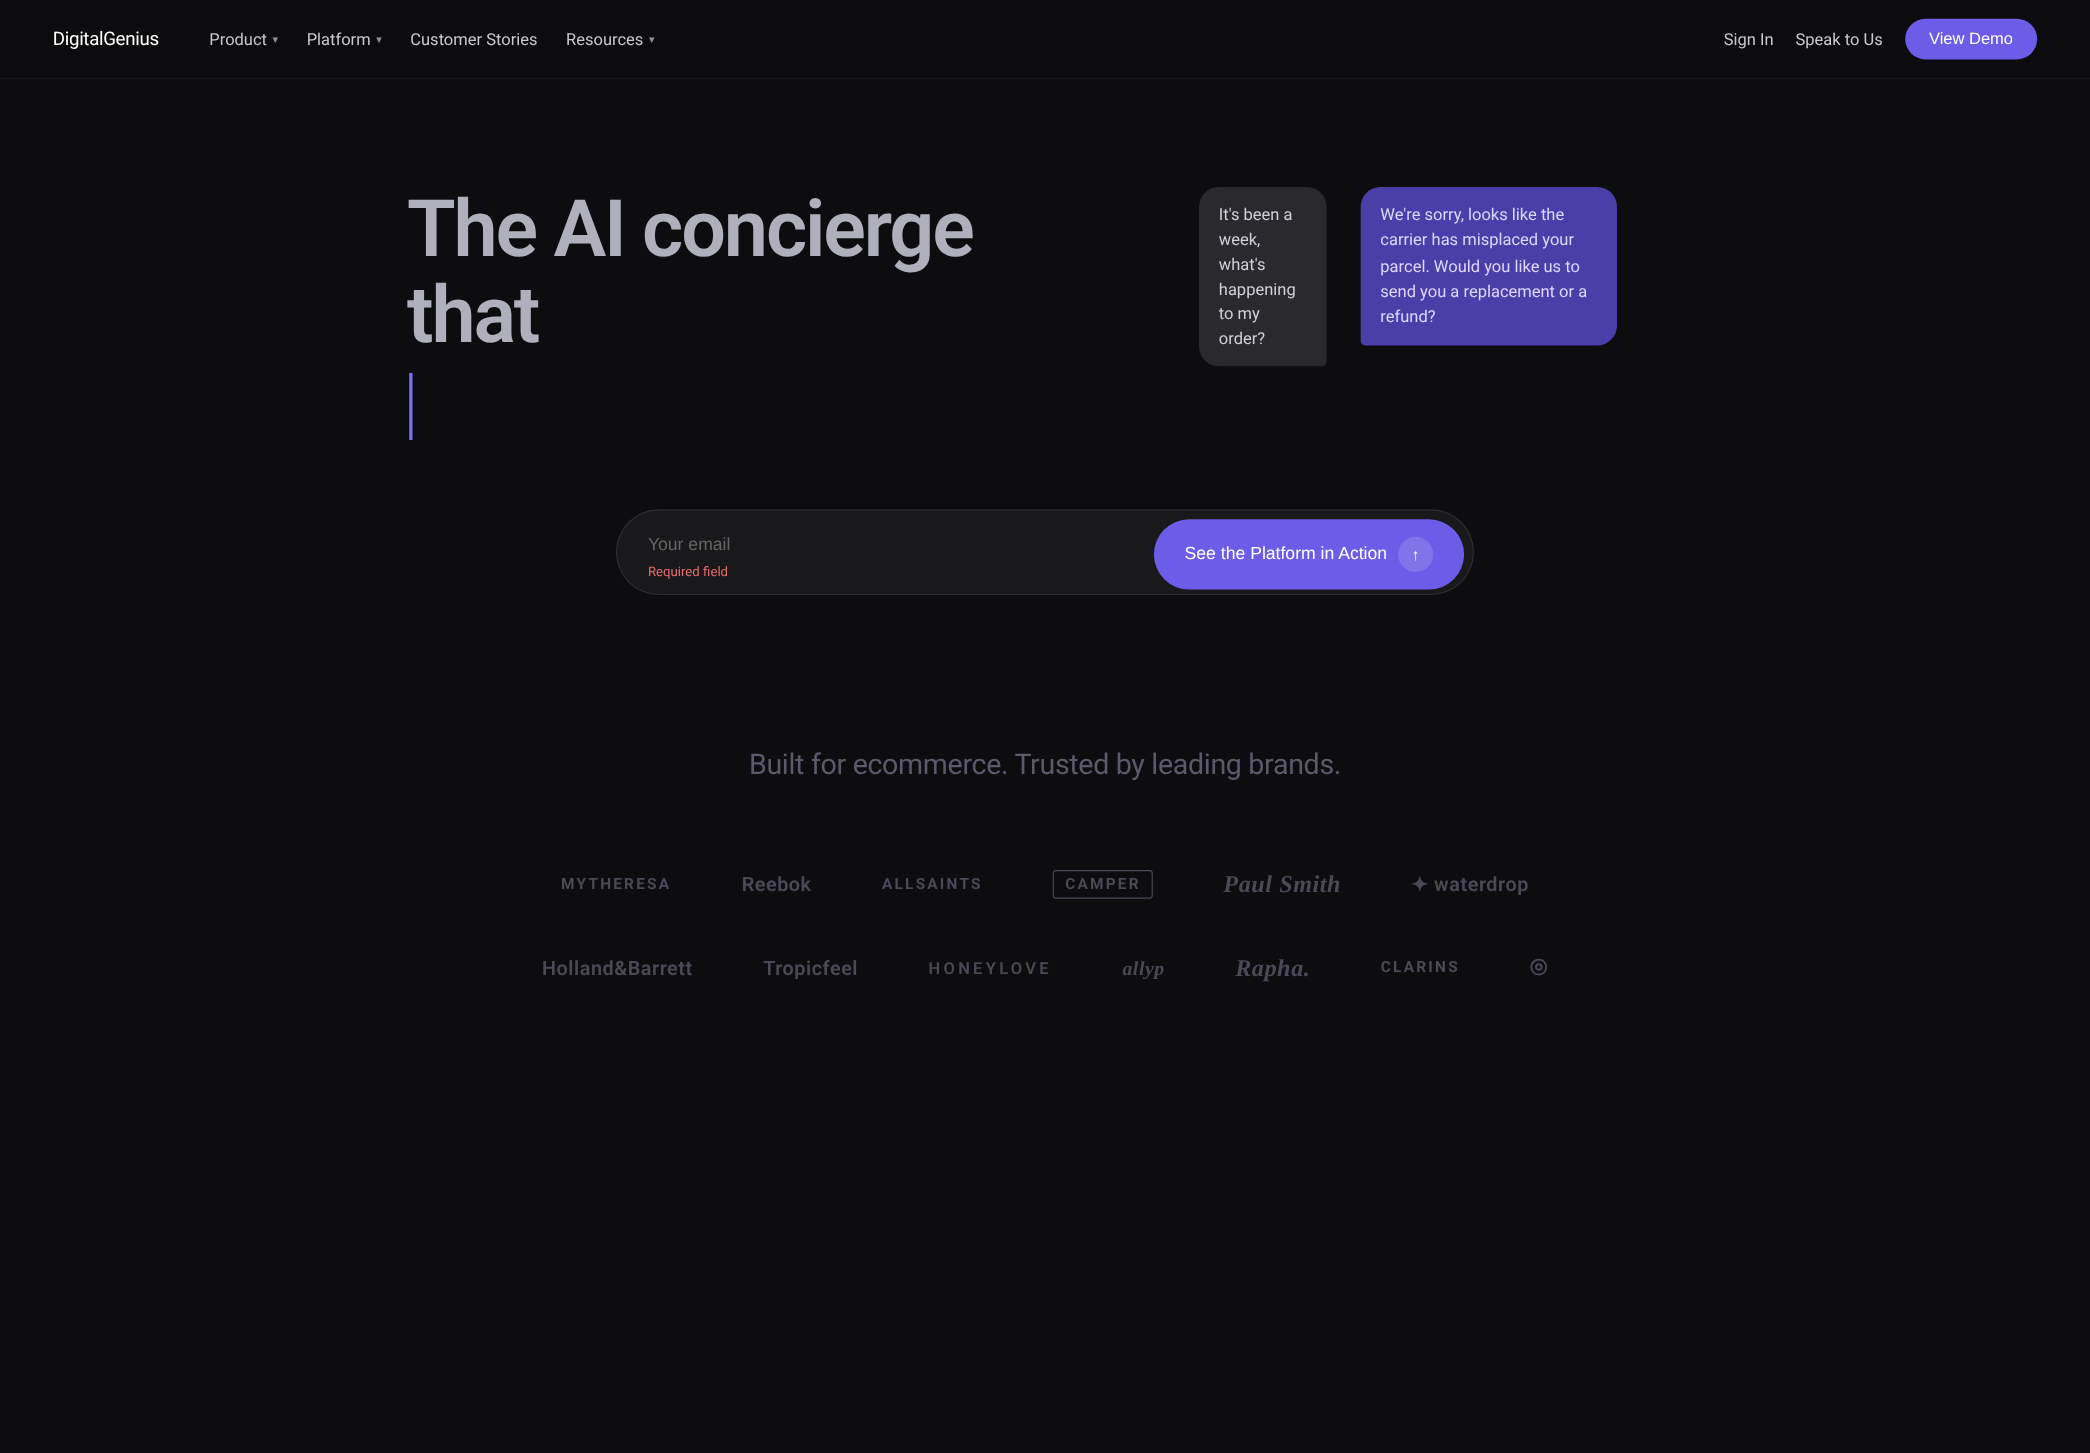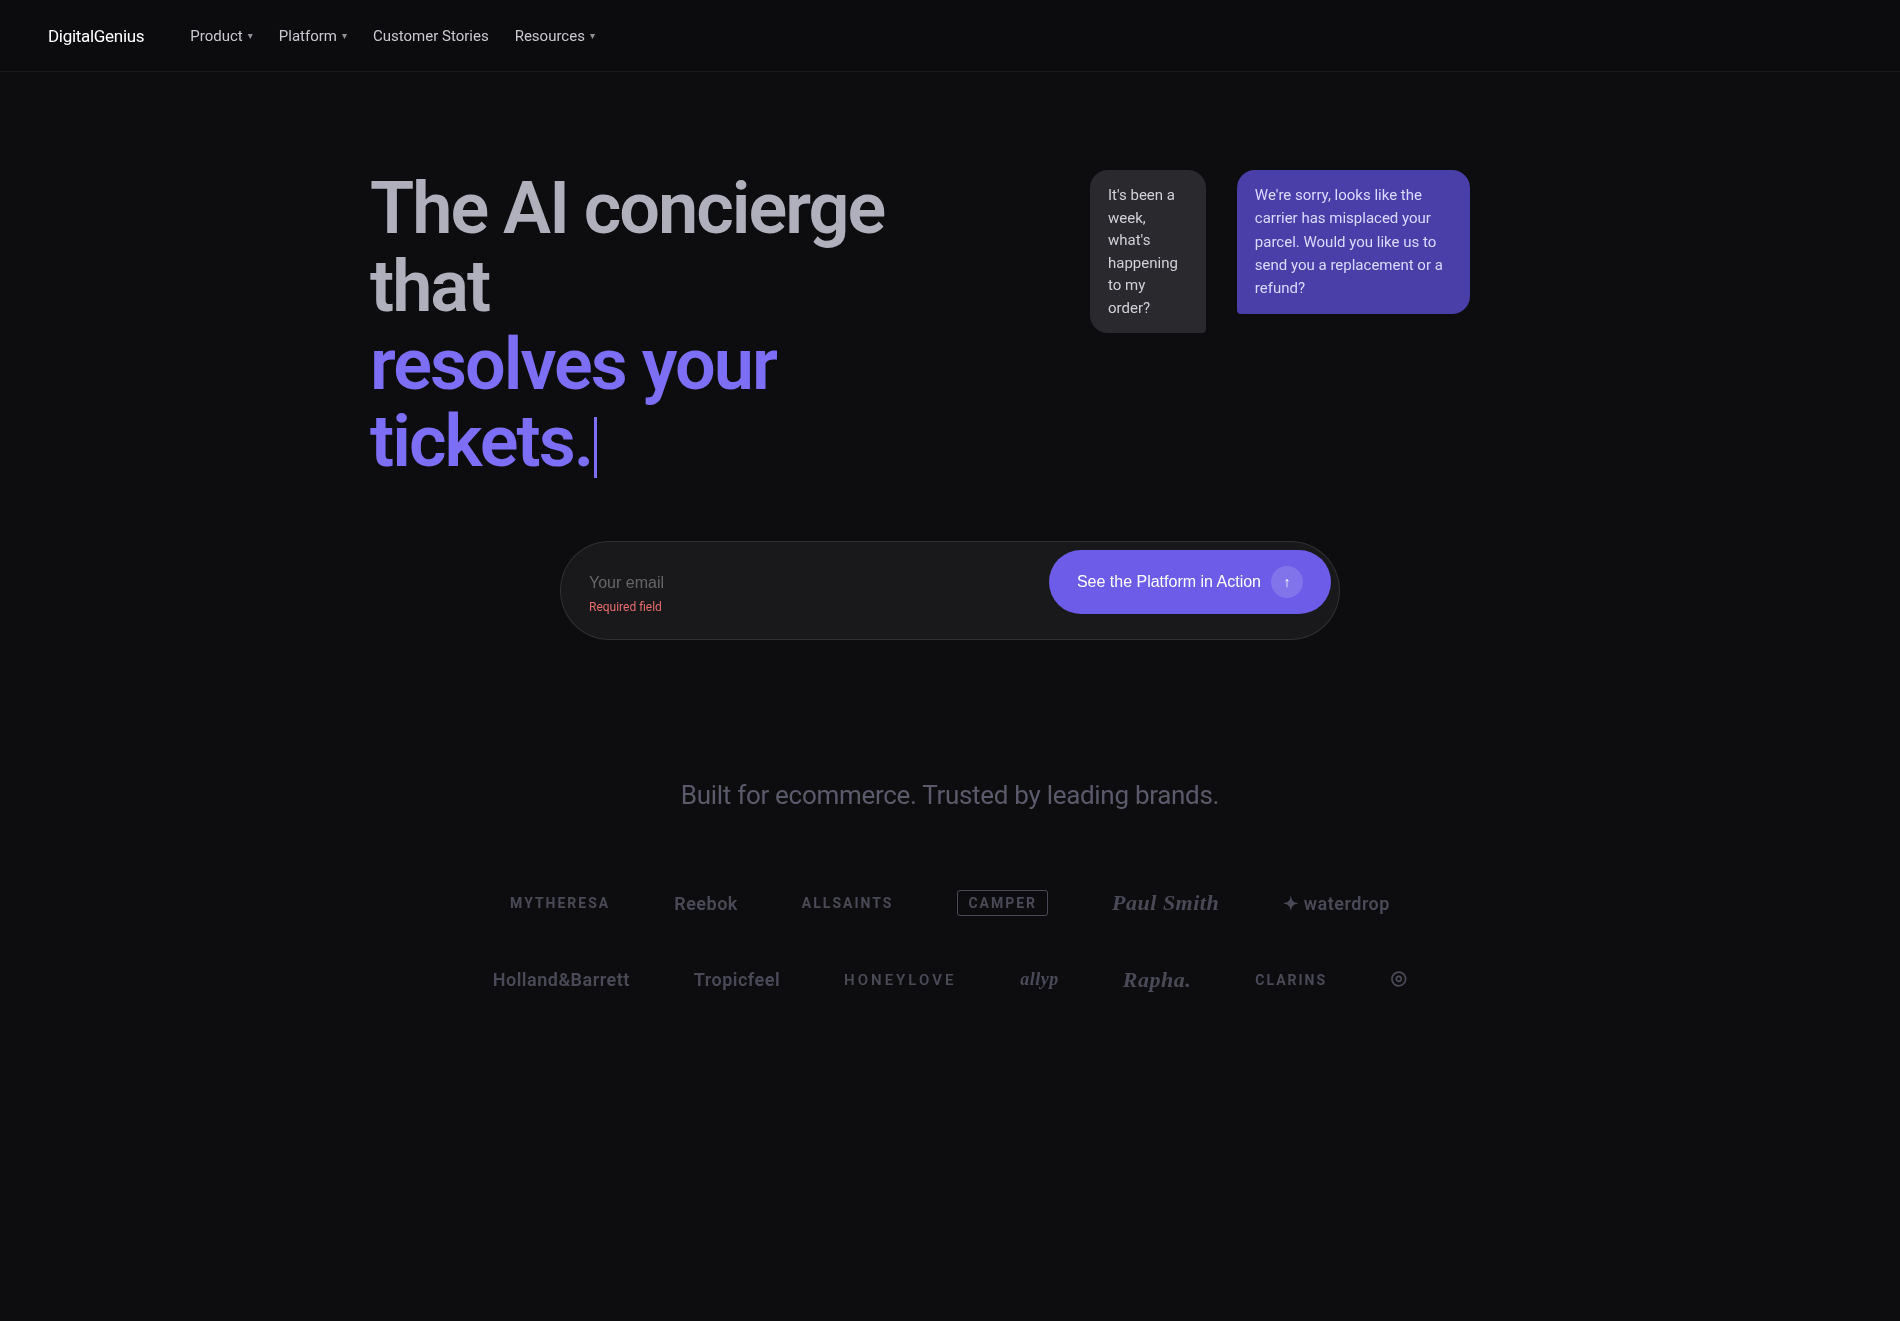--- a/index.html
+++ b/index.html
@@ -174,22 +174,22 @@
       justify-content: center;
       margin-top: 60px;
       width: 100%;
     }
 
     .email-form-wrapper {
       background: rgba(255,255,255,0.05);
       border: 1.5px solid rgba(255,255,255,0.1);
       border-radius: 60px;
       display: flex;
-      align-items: flex-end;
-      padding: 8px 8px 25px 28px;
+      align-items: center;
+      padding: 8px 8px 4px 28px;
       width: 780px;
       position: relative;
     }
 
     .email-input-area {
       flex: 1;
     }
 
     .email-input {
       background: transparent;
@@ -306,28 +306,33 @@
       </div>
       <div class="nav-link">
         <span>Customer Stories</span>
       </div>
       <div class="nav-link">
         <span>Resources</span>
         <span class="chevron">▾</span>
       </div>
     </div>
   </div>
+  <div class="nav-right">
+    <span class="nav-signin">Sign In</span>
+    <span class="nav-speak">Speak to Us</span>
+    <button class="nav-demo">View Demo</button>
+  </div>
 </nav>
 
 <section class="hero">
   <div class="hero-content">
     <div class="hero-text">
       <h1 class="hero-title">
         <span>The AI concierge that</span><br>
-        <span class="hero-title-accent">resolves your tickets.</span><span class="cursor"></span>
+        <span class="cursor"></span>
       </h1>
     </div>
 
     <div class="chat-area">
       <div class="bubble-user">It's been a week, what's happening to my order?</div>
       <div class="bubble-ai">We're sorry, looks like the carrier has misplaced your parcel. Would you like us to send you a replacement or a refund?</div>
     </div>
   </div>
 
   <div class="email-section">

